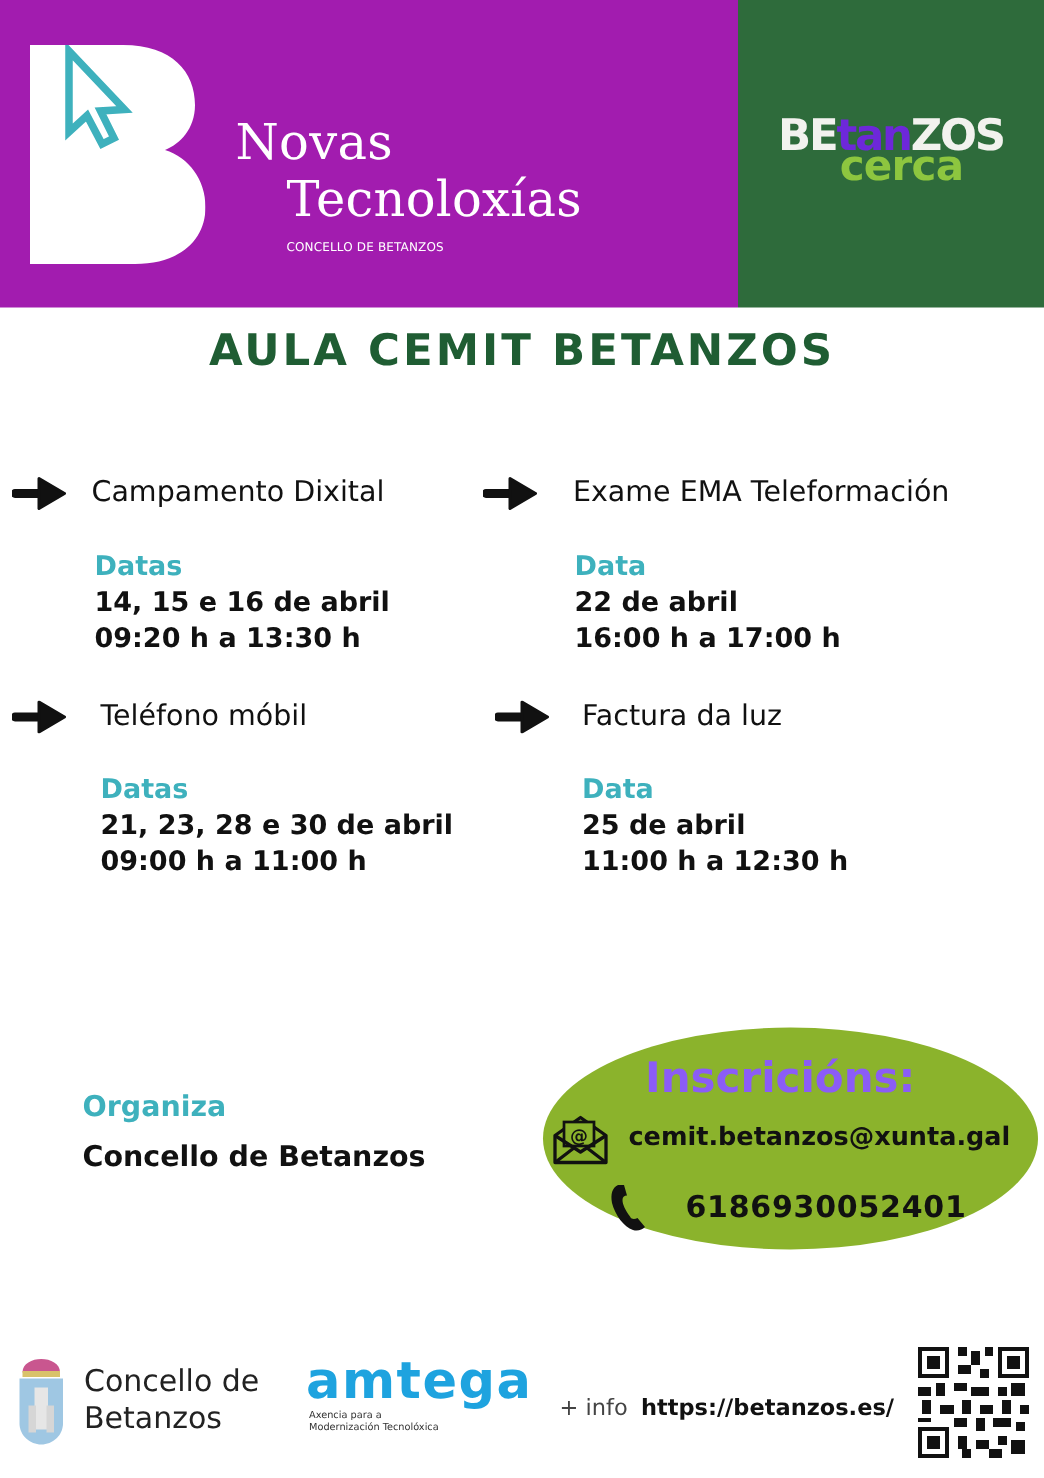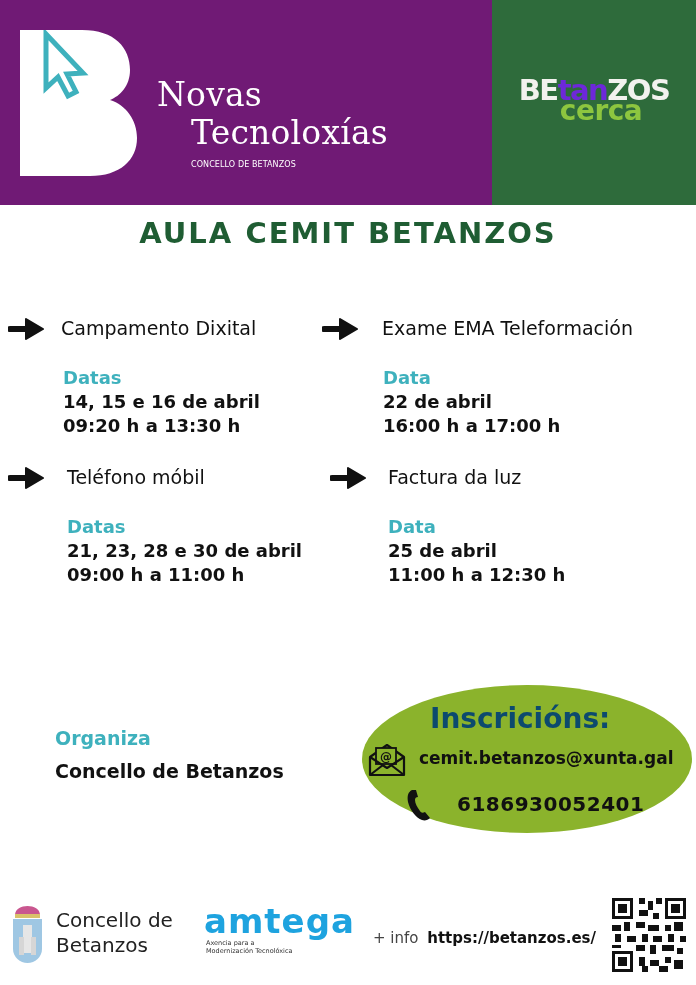--- a/index.html
+++ b/index.html
@@ -1,19 +1,19 @@
 <!DOCTYPE html>
 <html><head>
 <meta charset="utf-8">
 <style>
   * { box-sizing: border-box; margin: 0; padding: 0; }
   html, body { width: 696px; height: 985px; background: #ffffff; overflow: hidden; }
   body { position: relative; font-family: "DejaVu Sans", "Liberation Sans", sans-serif; color: #111; }
 
-  .header-teal { position: absolute; left: 0; top: 0; width: 492px; height: 205px; background: #701a75; padding-left: 48px; }
+  .header-teal { position: absolute; left: 0; top: 0; width: 492px; height: 205px; background: #a21caf; padding-left: 48px; }
   .header-green { position: absolute; left: 492px; top: 0; width: 204px; height: 205px; background: #2e6b3b; }
 
   .b-logo { position: absolute; left: 20px; top: 30px; width: 117px; height: 146px; }
   .nt-title { position: absolute; left: 157px; top: 76px; color: #fff; font-family: "DejaVu Serif", "Liberation Serif", serif; font-size: 33px; line-height: 38px; font-weight: normal; letter-spacing: 0.2px; }
   .nt-title .l2 { display: block; padding-left: 34px; text-align: right; }
   .nt-sub { position: absolute; left: 191px; top: 160px; color: #fff; font-size: 8px; letter-spacing: 0.1px; }
 
   .bc-logo { position: absolute; left: 492px; top: 78px; width: 204px; text-align: center; font-family: "DejaVu Sans", sans-serif; font-weight: bold; line-height: 24px; }
   .bc-logo .row1 { font-size: 29px; letter-spacing: -1.5px; }
   .bc-logo .row2 { font-size: 28px; letter-spacing: -0.5px; color: #8dc63f; margin-top: -3px; padding-left: 14px; }
@@ -25,21 +25,21 @@
   .course { position: absolute; }
   .course .arrow { position: absolute; left: 0; top: 0; width: 36px; height: 22px; }
   .course .title { position: absolute; white-space: nowrap; font-size: 19px; font-weight: 500; color: #111; }
   .course .label { position: absolute; white-space: nowrap; font-size: 18px; font-weight: bold; color: #3eb1bd; }
   .course .line { position: absolute; white-space: nowrap; font-size: 18px; font-weight: bold; color: #111; }
 
   .org-label { position: absolute; left: 55px; top: 727px; font-size: 19px; font-weight: bold; color: #3eb1bd; }
   .org-name { position: absolute; left: 55px; top: 760px; font-size: 19px; font-weight: bold; color: #111; }
 
   .ellipse { position: absolute; left: 362px; top: 685px; width: 330px; height: 148px; border-radius: 50%; background: #8bb32c; }
-  .insc-title { position: absolute; left: 430px; top: 702px; font-size: 28px; font-weight: bold; color: #0c4a6e; }
+  .insc-title { position: absolute; left: 430px; top: 702px; font-size: 28px; font-weight: bold; color: #8b5cf6; }
   .insc-email { position: absolute; left: 419px; top: 748px; font-size: 17px; font-weight: bold; color: #111; }
   .insc-phone { position: absolute; left: 457px; top: 792px; font-size: 20px; font-weight: bold; color: #111; letter-spacing: 0.5px; }
   .mail-icon { position: absolute; left: 367px; top: 742px; width: 40px; height: 36px; }
   .phone-icon { position: absolute; left: 406px; top: 788px; width: 26px; height: 34px; }
 
   .shield { position: absolute; left: 10px; top: 897px; width: 35px; height: 68px; }
   .concello-logo { position: absolute; left: 56px; top: 908px; font-size: 20px; line-height: 25px; color: #222; }
   .amtega { position: absolute; left: 204px; top: 903px; }
   .amtega .word { font-family: "DejaVu Sans", sans-serif; font-weight: bold; font-size: 34px; color: #1ea3df; letter-spacing: 1px; line-height: 36px; }
   .amtega .sub { font-size: 6.5px; color: #333; line-height: 8px; margin-left: 2px; }

